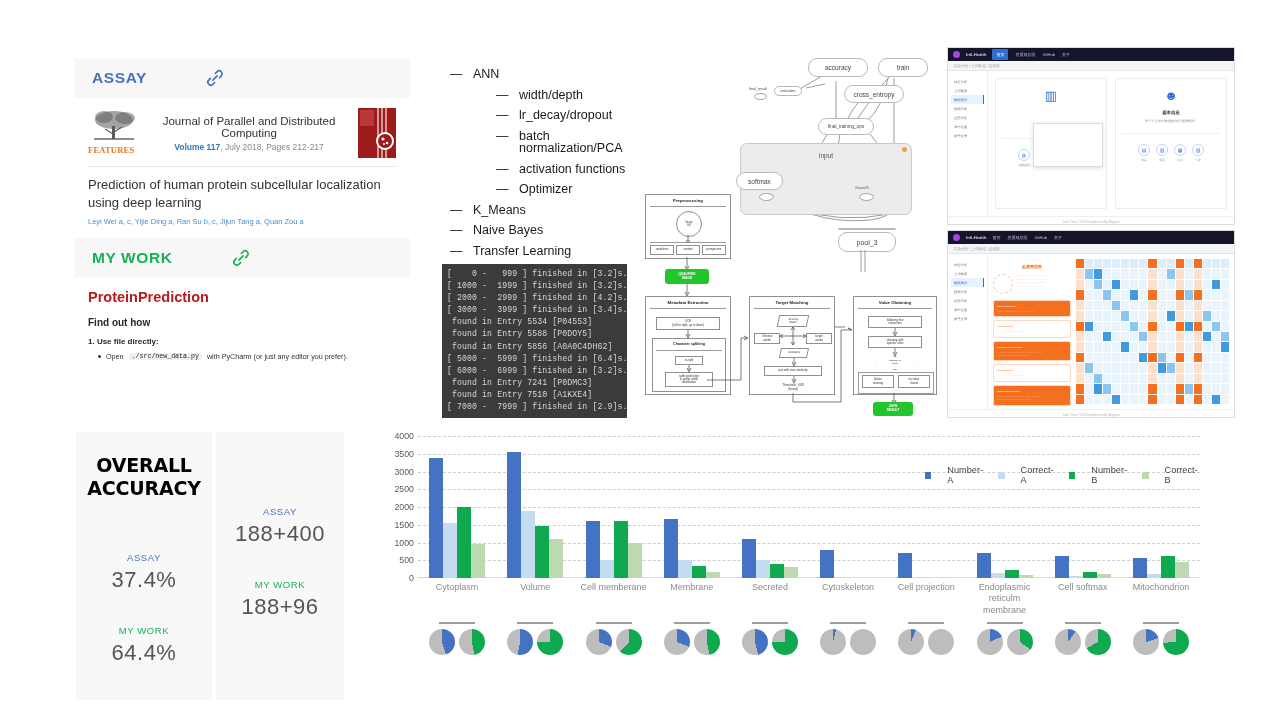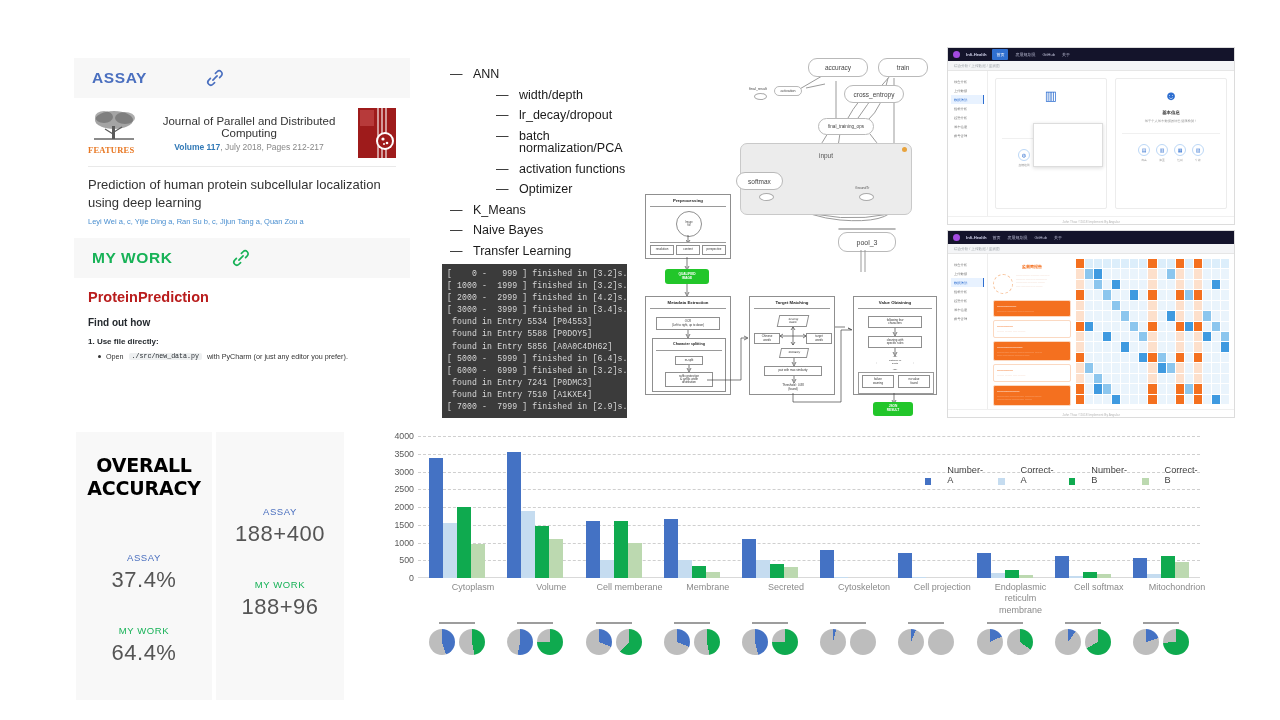--- a/index.html
+++ b/index.html
@@ -94,21 +94,21 @@
   .bar{width:14px;}
   .xlabels{position:absolute;left:0;right:0;display:flex;}
   .xlab{
     flex:1;text-align:center;font-size:9px;color:#8a8a8a;line-height:1.25;
     padding:0 2px;
   }
   .legend{
     position:absolute;display:flex;gap:13px;align-items:center;
     font-size:9.2px;color:#444;
   }
-  .legend .it{display:flex;align-items:flex-end;gap:16px;}
+  .legend .it{display:flex;align-items:center;gap:16px;}
   .lsw{width:7px;height:7px;}
 
   
   .pies{position:absolute;left:0;right:0;display:flex;}
   .piegrp{flex:1;display:flex;flex-direction:column;align-items:center;}
   .pbar{width:36px;height:2px;background:#9d9d9d;margin-bottom:5px;}
   .prow{display:flex;gap:4px;}
   .pie{width:26px;height:26px;border-radius:50%;}
 
   
@@ -918,21 +918,21 @@
         </div>
         <div class="it">
           <span class="lsw" style="background: rgb(15, 170, 79);"></span>
           <span>Number-B</span>
         </div>
         <div class="it">
           <span class="lsw" style="background: rgb(188, 217, 176);"></span>
           <span>Correct-B</span>
         </div>
       </div>
-    <div class="xlabels" id="xlabels" style="left:54px;top:146px;width:782px;">
+    <div class="xlabels" id="xlabels" style="left:38px;top:146px;width:782px;">
         <div class="xlab">Cytoplasm</div>
         <div class="xlab">Volume</div>
         <div class="xlab">Cell memberane</div>
         <div class="xlab">Membrane</div>
         <div class="xlab">Secreted</div>
         <div class="xlab">Cytoskeleton</div>
         <div class="xlab">Cell projection</div>
         <div class="xlab">Endoplasmic reticulm membrane</div>
         <div class="xlab">Cell softmax</div>
         <div class="xlab">Mitochondrion</div>

